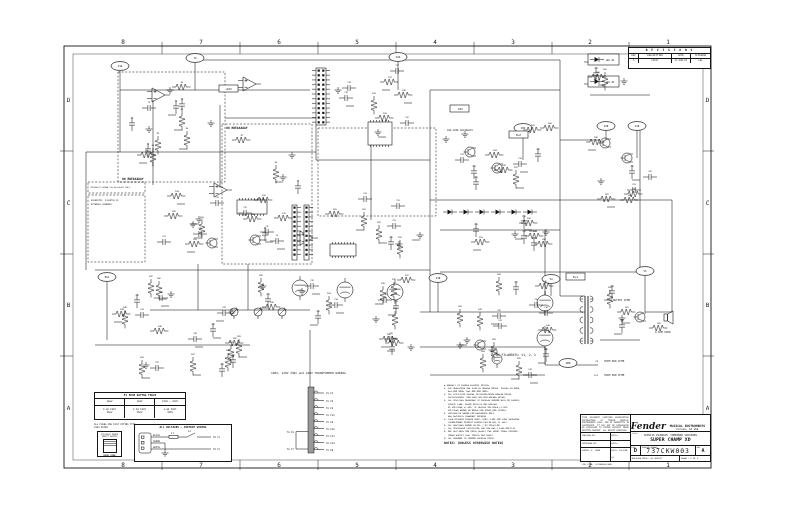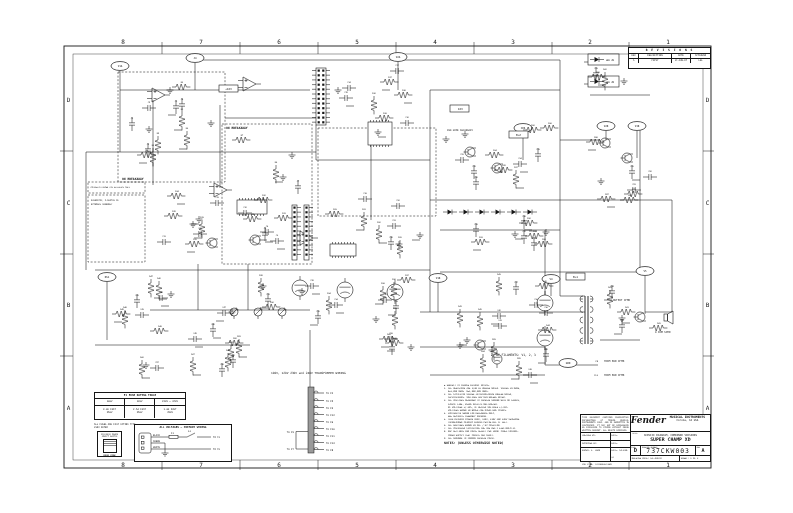--- a/index.html
+++ b/index.html
@@ -1762,21 +1762,21 @@
         <div style="width:60%;padding-left:1px;">APPROVED BY:</div>
         <div style="width:40%;border-left:0.4px solid #161616;padding-left:1px;">DATE:</div>
       </div>
       <div class="rowflex" style="font-size:2.15px;line-height:6.5px;border-bottom:0.5px solid #161616;">
         <div style="width:60%;padding-left:1px;">DRAWN: L. CHAN</div>
         <div style="width:40%;border-left:0.4px solid #161616;padding-left:1px;">DATE: 14-JUN-07</div>
       </div>
       <div style="font-size:2.15px;line-height:6.5px;padding-left:1px;">CAD FILE: 737CKW003.DSN</div>
     </div>
     <div style="width:81px;display:flex;flex-direction:column;">
-      <div style="height:19px;border-bottom:0.5px solid #161616;display:flex;align-items:flex-start;">
+      <div style="height:19px;border-bottom:0.5px solid #161616;display:flex;align-items:flex-end;">
         <div class="brand" style="font-size:9px;width:34px;text-align:center;">Fender</div>
         <div style="flex:1;text-align:center;">
           <div style="font-size:3.1px;font-weight:bold;">MUSICAL INSTRUMENTS</div>
           <div style="font-size:2.6px;">Corona, CA USA</div>
         </div>
       </div>
       <div style="height:14px;border-bottom:0.5px solid #161616;position:relative;text-align:center;">
         <span style="position:absolute;left:1px;top:0;font-size:1.9px;">TITLE</span>
         <div style="font-size:2.6px;padding-top:1.5px;">SERVICE DIAGRAM, COMBINED VERSIONS</div>
         <div style="font-size:4.8px;font-weight:bold;">SUPER CHAMP XD</div>

